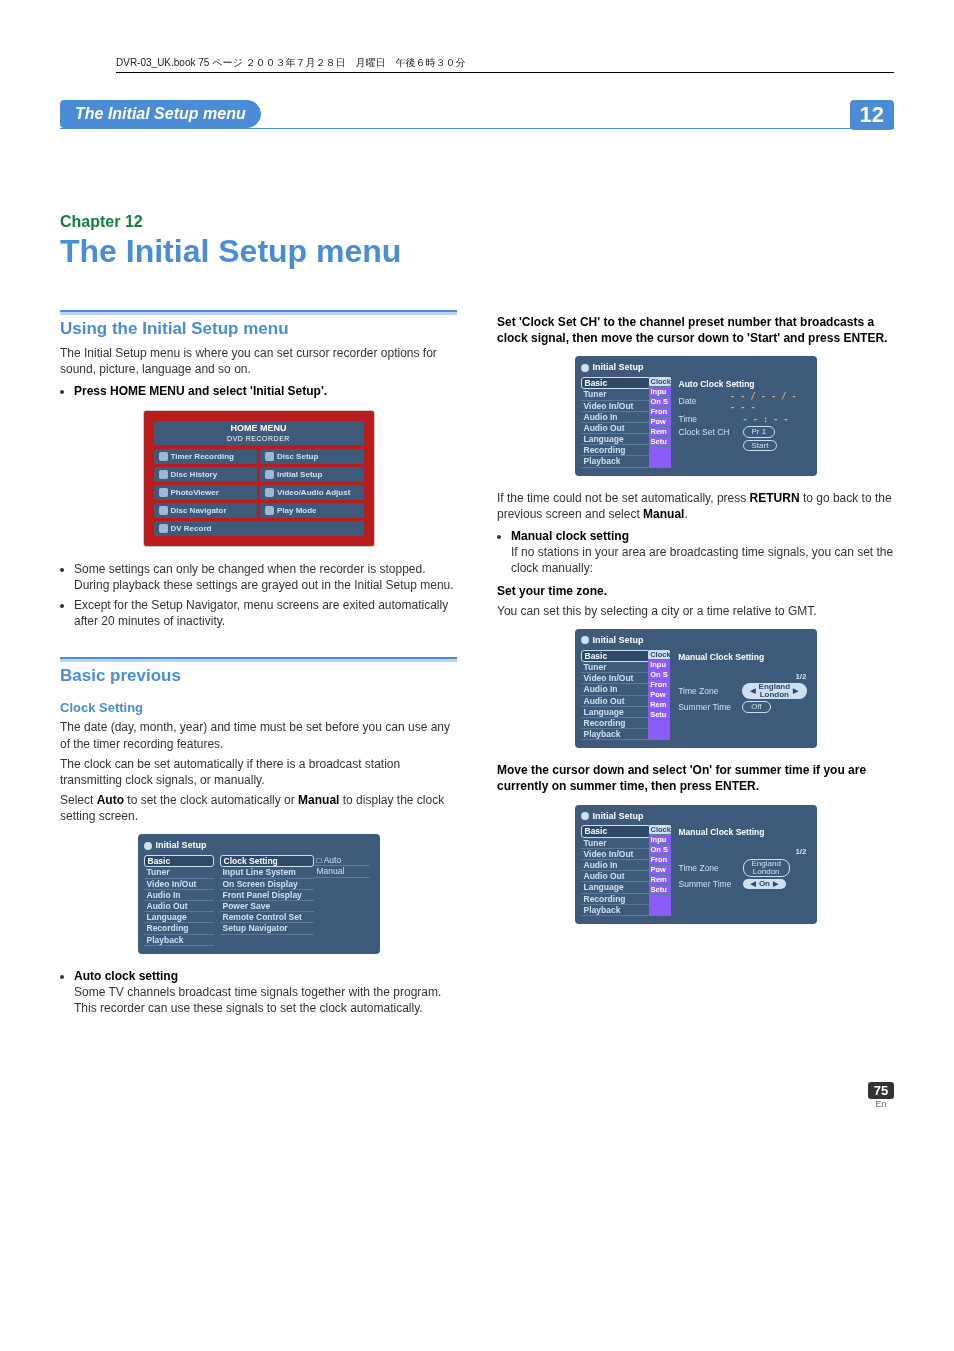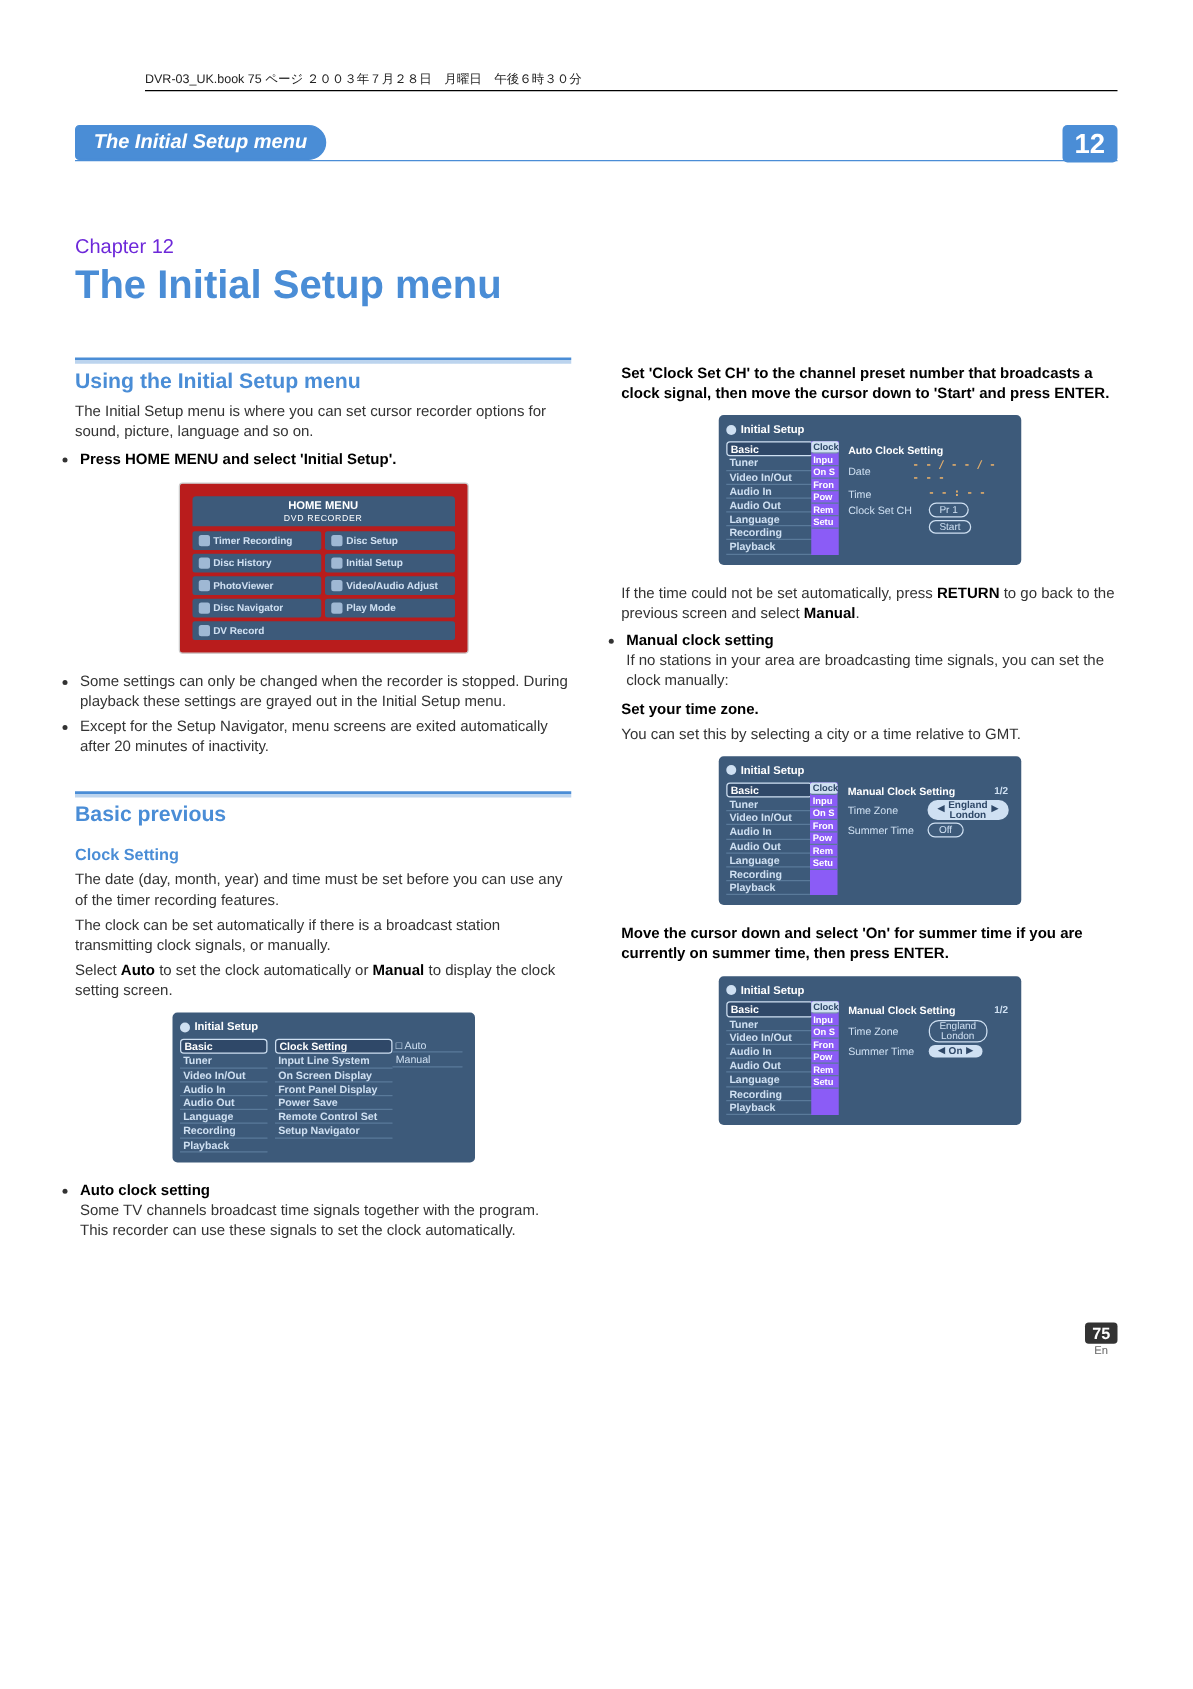--- a/index.html
+++ b/index.html
@@ -37,24 +37,24 @@
     font-weight: bold;
     font-size: 22px;
     padding: 2px 10px;
     border-radius: 4px;
   }
   .header-rule {
     border-bottom: 1px solid #4a8dd6;
     margin-top: -2px;
   }
   .chapter-label {
-    color: #6d28d9;
-    font-weight: normal;
+    color: #15803d;
+    font-weight: bold;
     font-size: 16px;
-    margin-top: 60px;
+    margin-top: 84px;
   }
   .chapter-title {
     color: #4a8dd6;
     font-weight: bold;
     font-size: 32px;
     margin-top: 2px;
     margin-bottom: 40px;
   }
   .two-col {
     display: flex;
@@ -76,21 +76,21 @@
     margin: 2px 0 6px 0;
   }
   p { margin: 4px 0; line-height: 1.35; }
   .bold { font-weight: bold; color: #000; }
   .sub-head {
     color: #4a8dd6;
     font-weight: bold;
     font-size: 13px;
     margin-top: 14px;
   }
-  ul.bul { margin: 6px 0 6px 4px; padding: 0; }
+  ul.bul { margin: 6px 0 6px 14px; padding: 0; }
   ul.bul li { margin: 4px 0; line-height: 1.35; }
   .bullet-lead { font-weight: bold; color: #000; }
 
   
   .osd {
     width: 230px;
     margin: 10px auto 14px auto;
     background: #3d5a7a;
     border-radius: 4px;
     padding: 6px 6px 8px 6px;
@@ -150,21 +150,21 @@
     border-radius:8px; padding:0 8px; font-weight:bold;
     display:inline-flex; align-items:center; gap:3px;
     font-size:8px;
   }
   .pill .tri { font-size:7px; }
   .hollow-pill {
     border:1px solid #cfe0f2; border-radius:8px; padding:0 8px;
     color:#cfe0f2; display:inline-block; font-size:8px;
   }
   .val-txt { color:#e8b06a; font-weight:bold; font-family:monospace;}
-  .corner12 { color:#cfe0f2; font-size:8px; position:relative; margin-left:auto;}
+  .corner12 { color:#cfe0f2; font-size:8px; position:relative; margin-left:auto;margin-top:20px;}
 
   
   .home-osd {
     width: 210px;
     margin: 10px auto 14px auto;
     background: #b91c1c;
     border: 1px solid #ccc;
     border-radius: 3px;
     padding: 10px;
   }

